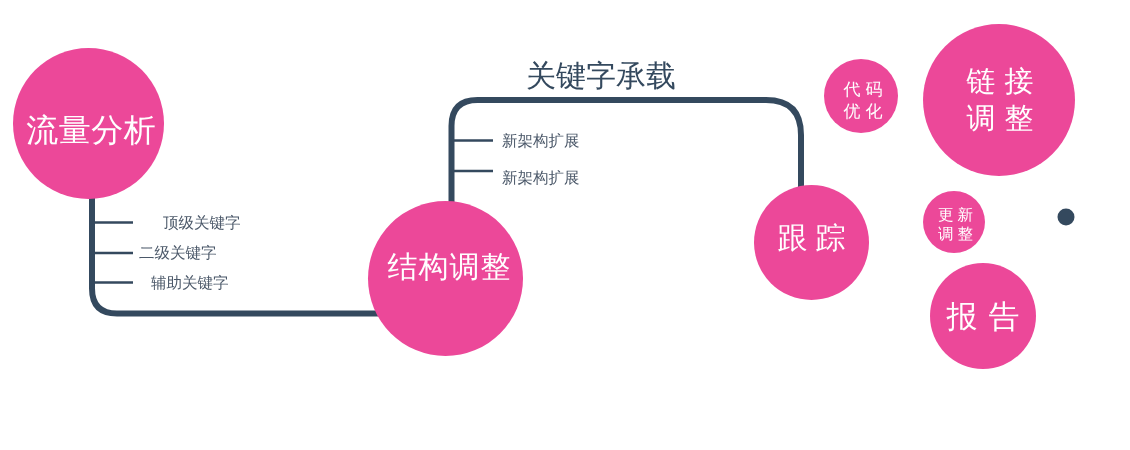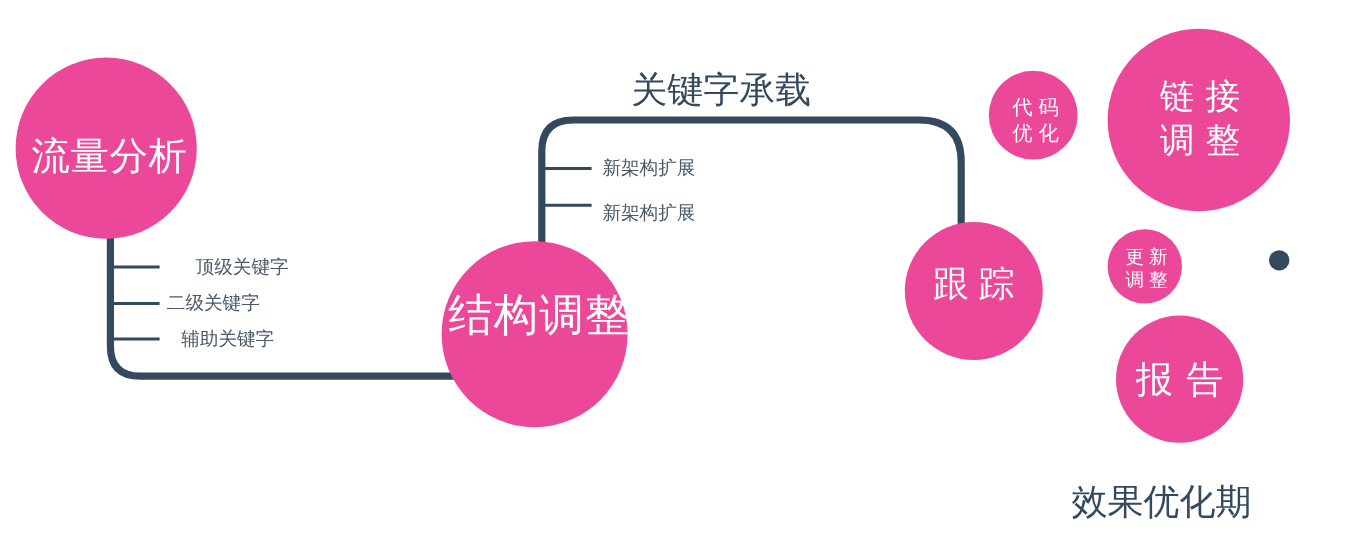--- a/index.html
+++ b/index.html
@@ -35,21 +35,21 @@
     text-align: center;
     box-sizing: border-box;
   }
   .nline {
     white-space: nowrap;
     line-height: 1;
   }
   .nline { position: relative; }
   .n-traffic   { left: 12.5px; top: 47.5px; width: 151px; height: 151px; font-size: 32px; }
   .n-traffic .nline   { letter-spacing: 0.5px; padding-left: 0.5px; top: 7px; left: 3px; }
-  .n-structure { left: 367.5px; top: 201px; width: 155px; height: 155px; font-size: 37px; font-family: Liberation Mono, monospace; }
+  .n-structure { left: 367.5px; top: 201px; width: 155px; height: 155px; font-size: 30px; }
   .n-structure .nline { letter-spacing: 1px; padding-left: 1px; top: -12px; left: 4px; }
   .n-data      { left: 754px; top: 184.5px; width: 115px; height: 115px; font-size: 30px; }
   .n-data .nline      { letter-spacing: 8px; padding-left: 8px; line-height: 38.5px; top: -4px; }
   .n-code      { left: 824px; top: 59px; width: 74px; height: 74px; font-size: 17px; }
   .n-code .nline      { letter-spacing: 5px; padding-left: 5px; line-height: 21.5px; top: 4.5px; left: 2px; }
   .n-link      { left: 923px; top: 23.5px; width: 152px; height: 152px; font-size: 29px; }
   .n-link .nline      { letter-spacing: 9px; padding-left: 9px; line-height: 36.5px; left: 1px; }
   .n-update    { left: 923px; top: 190.5px; width: 62px; height: 62px; font-size: 15.5px; }
   .n-update .nline    { letter-spacing: 4px; padding-left: 4px; line-height: 19px; top: 2px; left: 1.5px; }
   .n-report    { left: 930px; top: 263px; width: 106px; height: 106px; font-size: 31px; }
@@ -130,15 +130,14 @@
     <div class="nline">报告</div>
   </div>
 
   <div class="blabel bl-top">顶级关键字</div>
   <div class="blabel bl-sec">二级关键字</div>
   <div class="blabel bl-aux">辅助关键字</div>
   <div class="blabel bl-orig">新架构扩展</div>
   <div class="blabel bl-new">新架构扩展</div>
 
   <div class="title t-keyword">关键字承载</div>
-  <div class="title t-effect">效果优化期</div>
 
 </div>
 
 </body></html>

